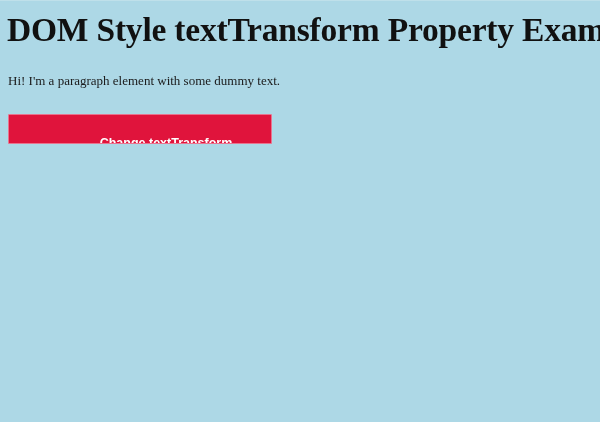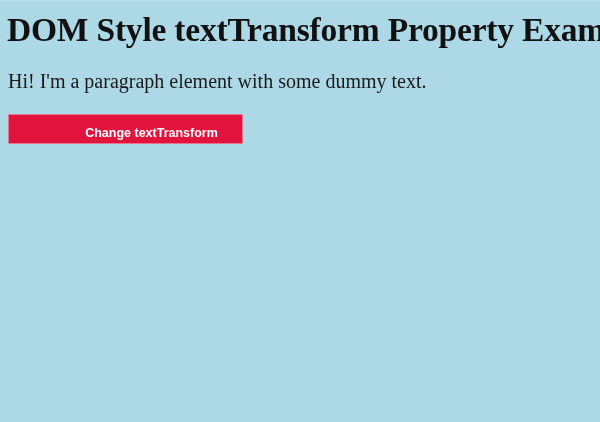--- a/index.html
+++ b/index.html
@@ -35,32 +35,32 @@
     letter-spacing: -0.2px;
     color: #111111;
     white-space: nowrap;
   }
   .paragraph {
     position: absolute;
     left: 8px;
     top: 72px;
     margin: 0;
     font-family: "Liberation Serif", "DejaVu Serif", serif;
-    font-size: 20px;
+    font-size: 13px;
     line-height: 18px;
     color: #1a1a1a;
     white-space: nowrap;
   }
   .action-button {
     position: absolute;
     left: 8px;
     top: 114px;
-    width: 235px;
+    width: 264px;
     height: 30px;
-    padding: 4px;
+    padding: 14px;
     border: 1px solid #e8748f;
     border-radius: 1px;
     background: #e0143c;
     color: #ffffff;
     font-family: "Liberation Sans", "DejaVu Sans", sans-serif;
     font-size: 12.5px;
     font-weight: bold;
     line-height: 28px;
     text-align: center;
     text-indent: 52px;

